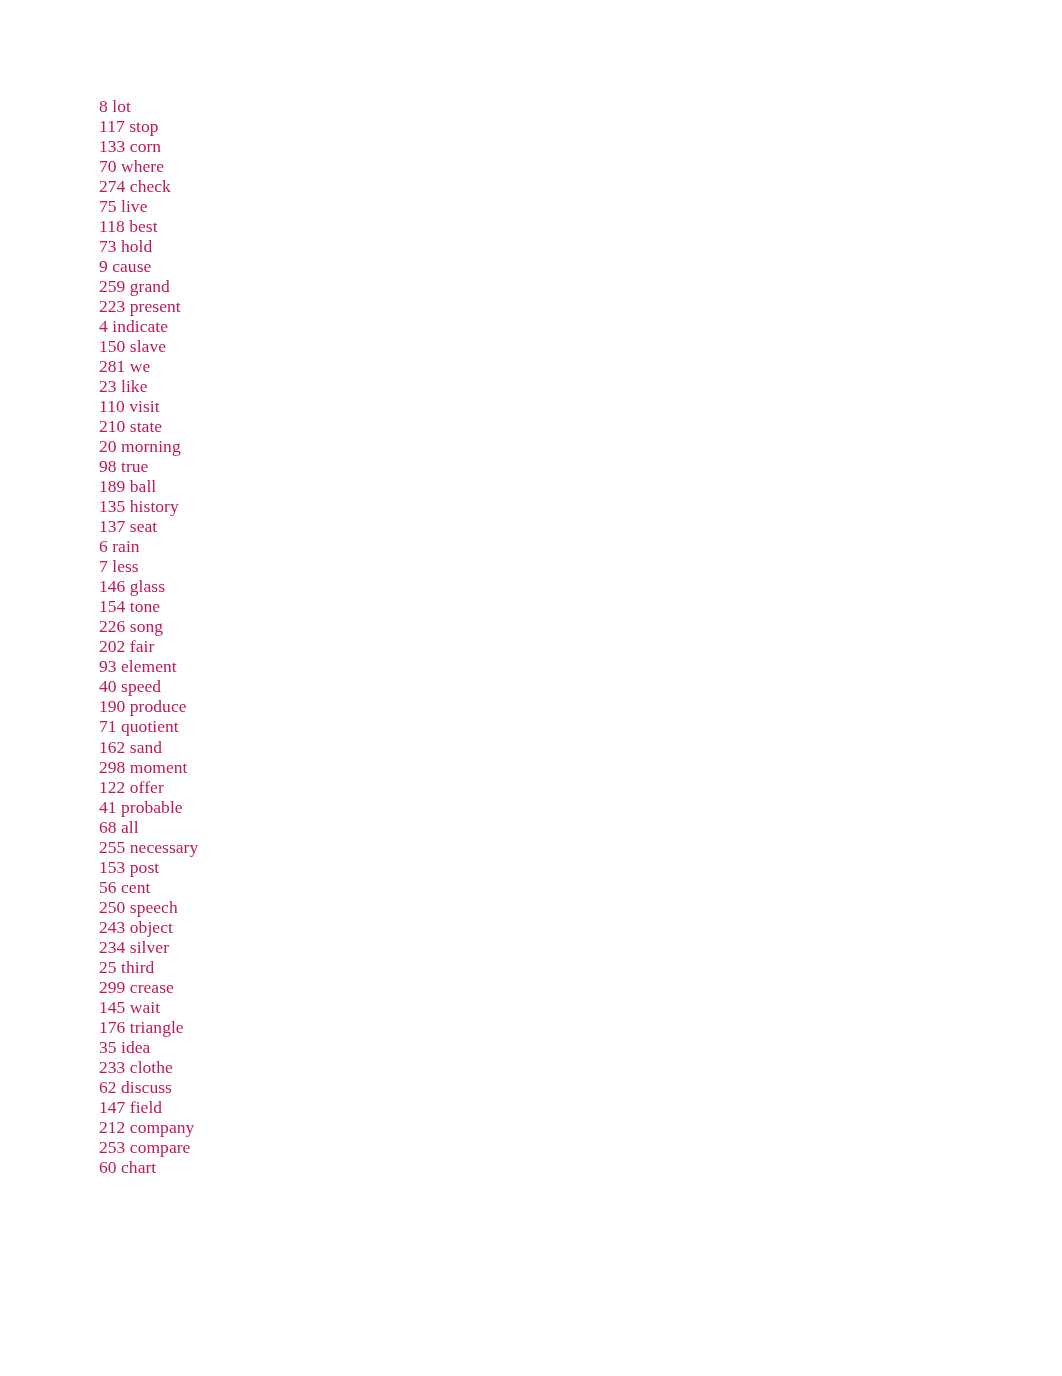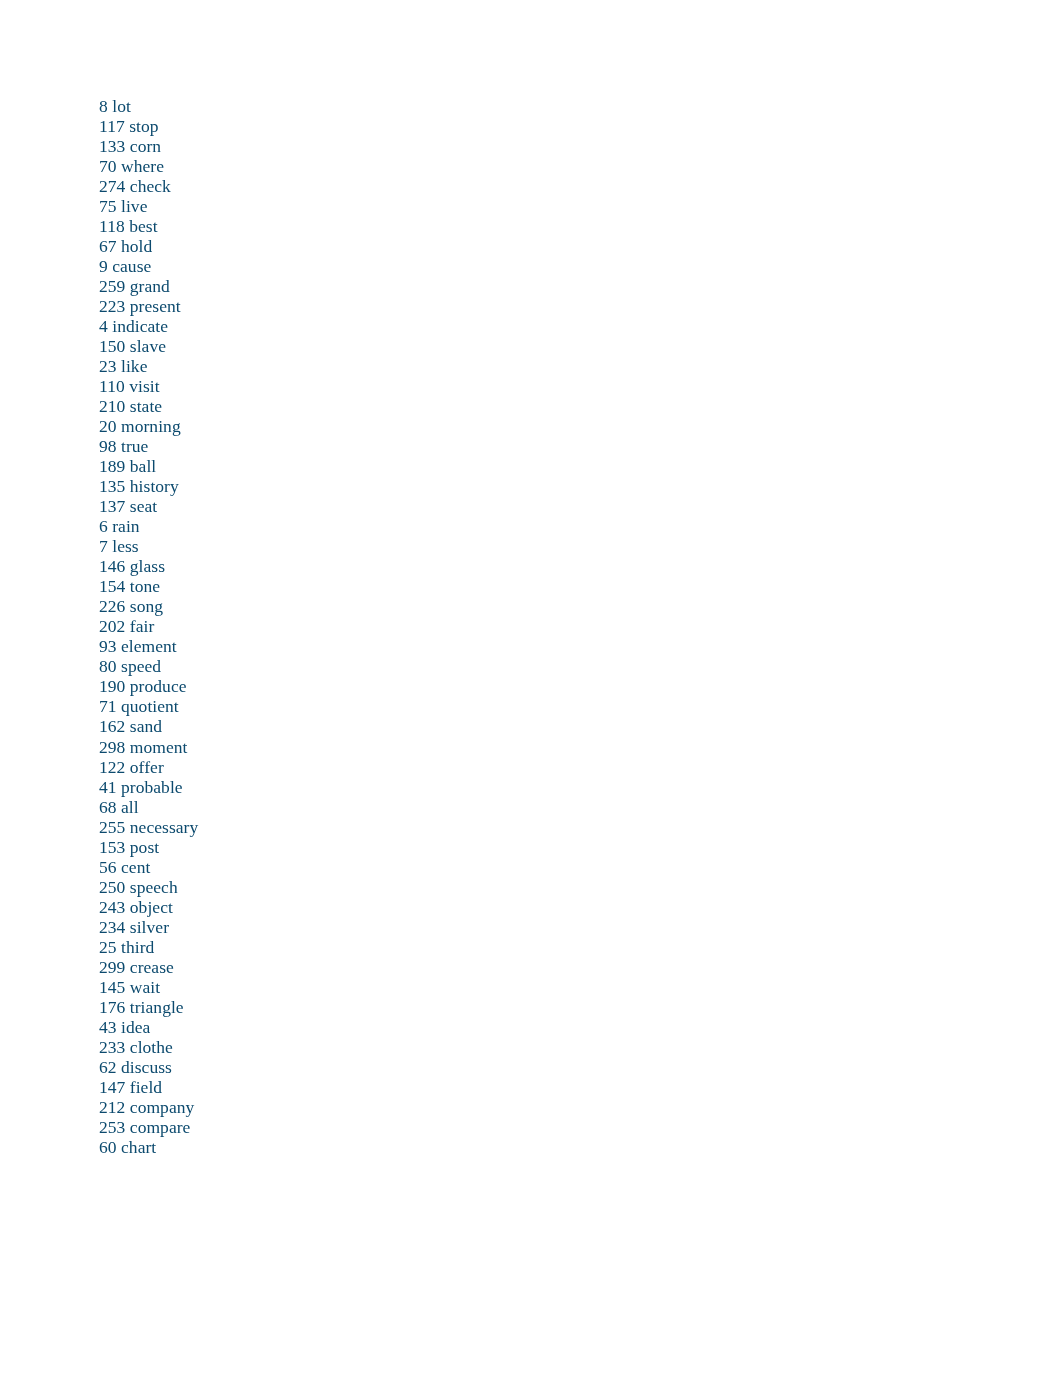--- a/index.html
+++ b/index.html
@@ -26,75 +26,76 @@
     position: absolute;
     left: 99px;
     top: 96px;
     width: 860px;
   }
   .entry-line {
     font-size: 17.5px;
     line-height: 20.02px;
     white-space: pre;
     letter-spacing: 0.05px;
-    color: #0c4a6e;
+    color: #be185d;
   }
 </style>
 </head>
 <body>
 
 <div class="page">
   <div class="doc-body" id="doc-body">
       <div class="entry-line">8 lot</div>
       <div class="entry-line">117 stop</div>
       <div class="entry-line">133 corn</div>
       <div class="entry-line">70 where</div>
       <div class="entry-line">274 check</div>
       <div class="entry-line">75 live</div>
       <div class="entry-line">118 best</div>
-      <div class="entry-line">67 hold</div>
+      <div class="entry-line">73 hold</div>
       <div class="entry-line">9 cause</div>
       <div class="entry-line">259 grand</div>
       <div class="entry-line">223 present</div>
       <div class="entry-line">4 indicate</div>
       <div class="entry-line">150 slave</div>
+      <div class="entry-line">281 we</div>
       <div class="entry-line">23 like</div>
       <div class="entry-line">110 visit</div>
       <div class="entry-line">210 state</div>
       <div class="entry-line">20 morning</div>
       <div class="entry-line">98 true</div>
       <div class="entry-line">189 ball</div>
       <div class="entry-line">135 history</div>
       <div class="entry-line">137 seat</div>
       <div class="entry-line">6 rain</div>
       <div class="entry-line">7 less</div>
       <div class="entry-line">146 glass</div>
       <div class="entry-line">154 tone</div>
       <div class="entry-line">226 song</div>
       <div class="entry-line">202 fair</div>
       <div class="entry-line">93 element</div>
-      <div class="entry-line">80 speed</div>
+      <div class="entry-line">40 speed</div>
       <div class="entry-line">190 produce</div>
       <div class="entry-line">71 quotient</div>
       <div class="entry-line">162 sand</div>
       <div class="entry-line">298 moment</div>
       <div class="entry-line">122 offer</div>
       <div class="entry-line">41 probable</div>
       <div class="entry-line">68 all</div>
       <div class="entry-line">255 necessary</div>
       <div class="entry-line">153 post</div>
       <div class="entry-line">56 cent</div>
       <div class="entry-line">250 speech</div>
       <div class="entry-line">243 object</div>
       <div class="entry-line">234 silver</div>
       <div class="entry-line">25 third</div>
       <div class="entry-line">299 crease</div>
       <div class="entry-line">145 wait</div>
       <div class="entry-line">176 triangle</div>
-      <div class="entry-line">43 idea</div>
+      <div class="entry-line">35 idea</div>
       <div class="entry-line">233 clothe</div>
       <div class="entry-line">62 discuss</div>
       <div class="entry-line">147 field</div>
       <div class="entry-line">212 company</div>
       <div class="entry-line">253 compare</div>
       <div class="entry-line">60 chart</div>
     </div>
 </div>
 
 </body></html>

